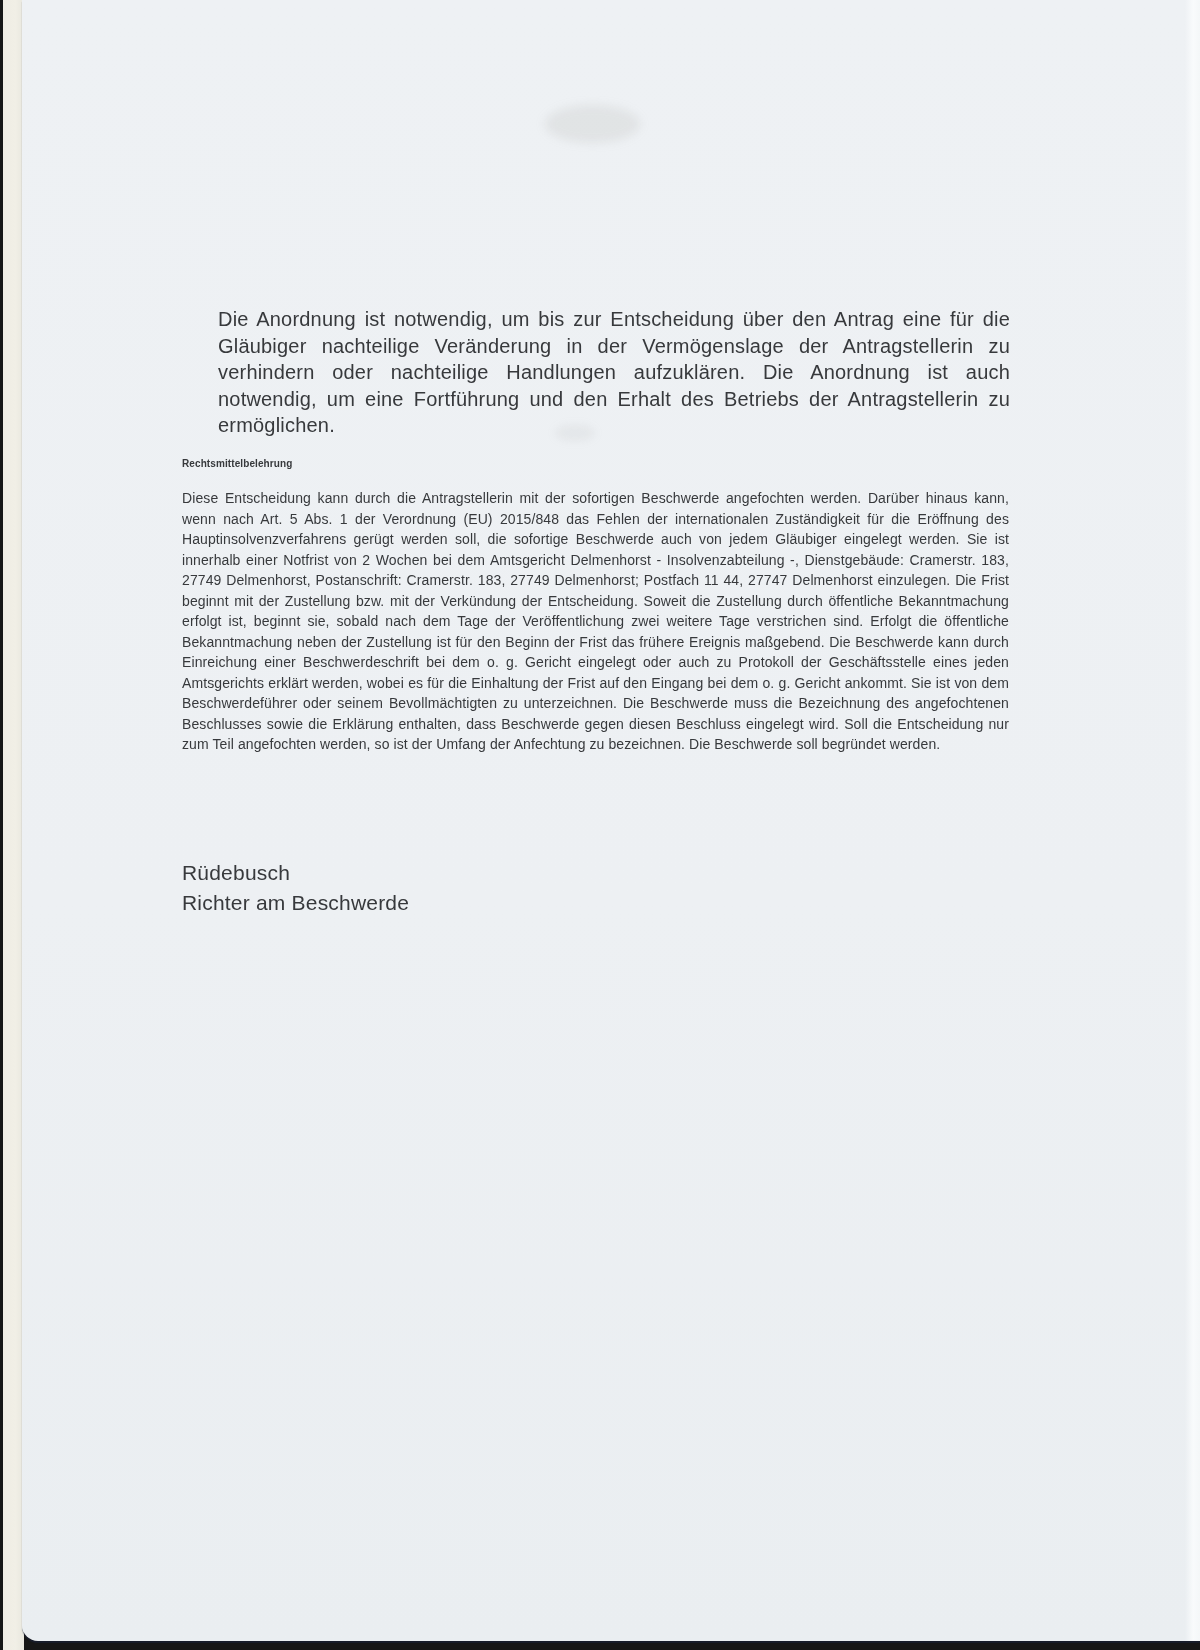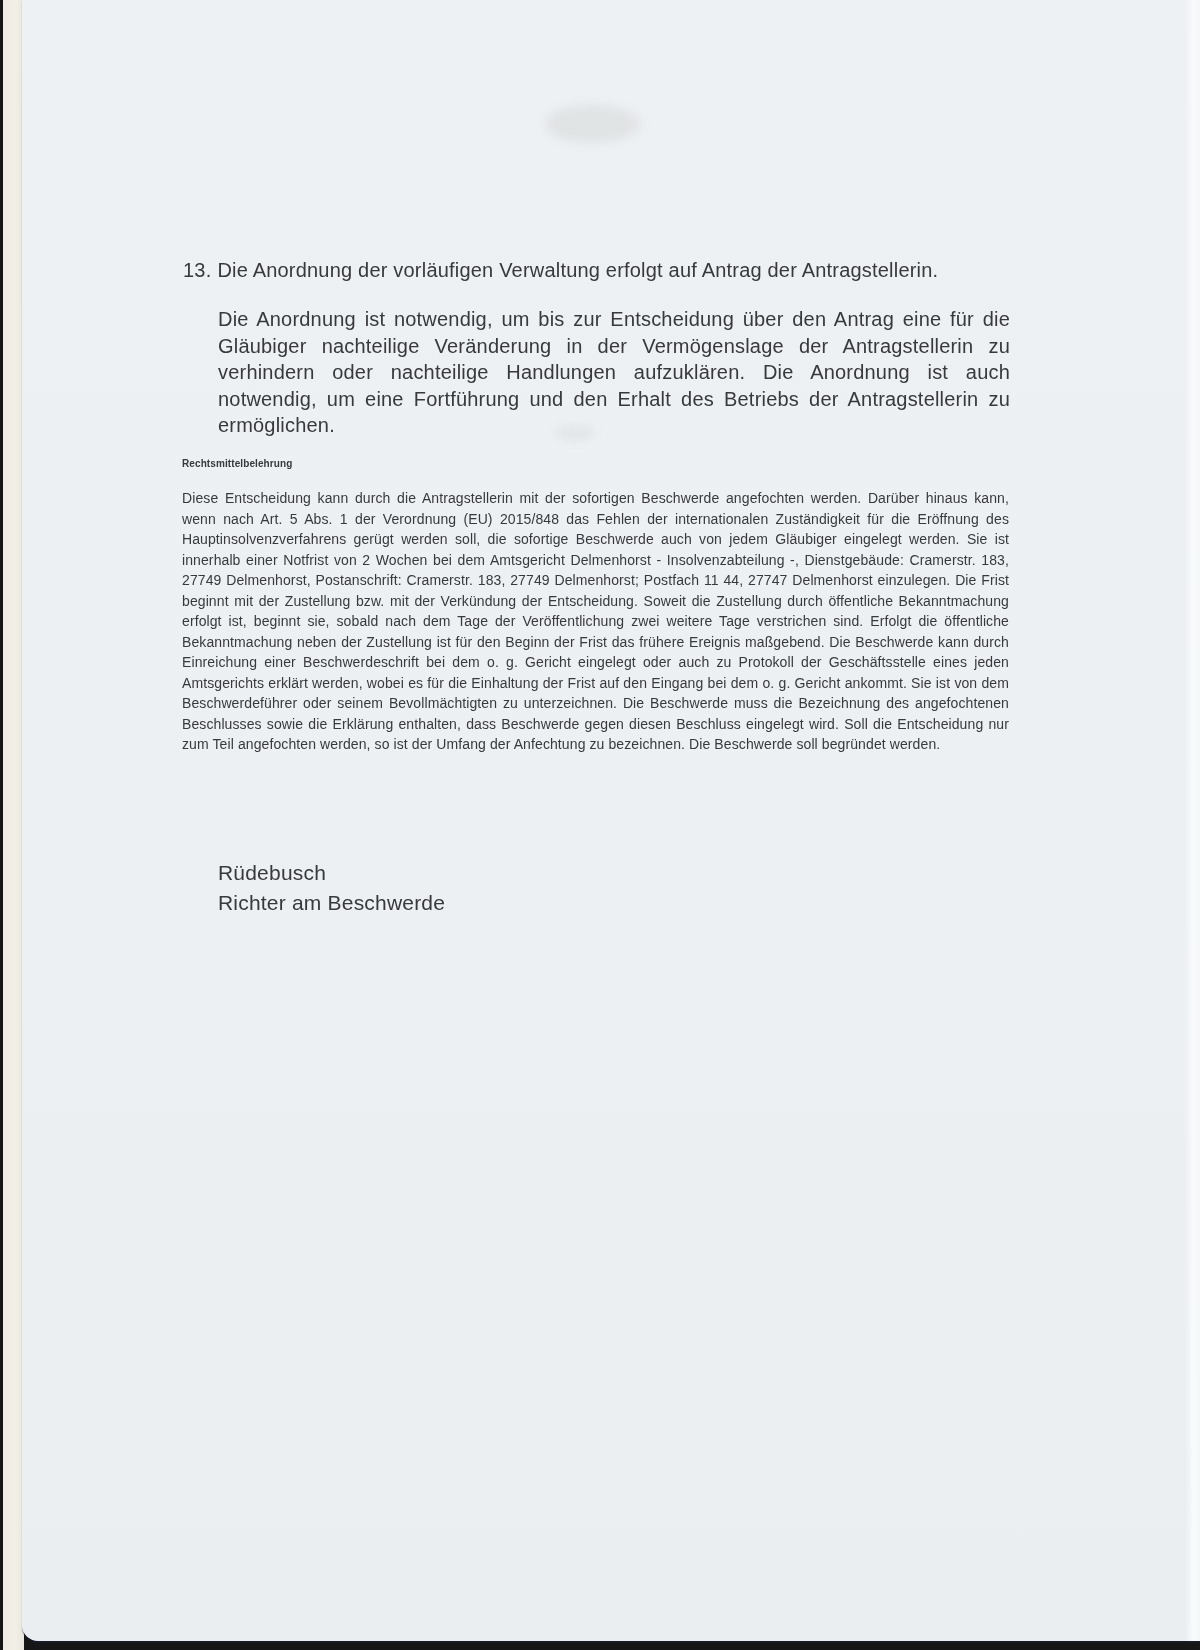--- a/index.html
+++ b/index.html
@@ -116,43 +116,39 @@
     letter-spacing: 0.1px;
     text-align: justify;
   }
   .signature {
     position: absolute;
     left: 182px;
     top: 858px;
     font-size: 21px;
     line-height: 30px;
     letter-spacing: 0.2px;
-    margin-left: 36px;
   }
   .sig-line { display: block; }
 </style>
 </head>
 <body>
 
 <div id="scan-canvas" style="--border-color: #161616; --ink-color: #37393c;">
 
   <div class="edge-strip-left"></div>
 
   <div class="paper"></div>
 
   <div class="edge-strip-right"></div>
 
   <div class="smudge"></div>
   <div class="smudge-2"></div>
 
   <div class="text-layer">
 
-    <div class="item-line">
-      <span class="num">13.</span><span>Die Anordnung der vorläufigen Verwaltung erfolgt auf Antrag der Antragstellerin.</span>
-    </div>
 
     <div class="main-paragraph">Die Anordnung ist notwendig, um bis zur Entscheidung über den Antrag eine für die Gläubiger nachteilige Veränderung in der Vermögenslage der Antragstellerin zu verhindern oder nachteilige Handlungen aufzuklären. Die Anordnung ist auch notwendig, um eine Fortführung und den Erhalt des Betriebs der Antragstellerin zu ermöglichen.</div>
 
     <div class="appeal-heading">Rechtsmittelbelehrung</div>
 
     <div class="appeal-body">Diese Entscheidung kann durch die Antragstellerin mit der sofortigen Beschwerde angefochten werden. Darüber hinaus kann, wenn nach Art. 5 Abs. 1 der Verordnung (EU) 2015/848 das Fehlen der internationalen Zuständigkeit für die Eröffnung des Hauptinsolvenzverfahrens gerügt werden soll, die sofortige Beschwerde auch von jedem Gläubiger eingelegt werden. Sie ist innerhalb einer Notfrist von 2 Wochen bei dem Amtsgericht Delmenhorst - Insolvenzabteilung -, Dienstgebäude: Cramerstr. 183, 27749 Delmenhorst, Postanschrift: Cramerstr. 183, 27749 Delmenhorst; Postfach 11 44, 27747 Delmenhorst einzulegen. Die Frist beginnt mit der Zustellung bzw. mit der Verkündung der Entscheidung. Soweit die Zustellung durch öffentliche Bekanntmachung erfolgt ist, beginnt sie, sobald nach dem Tage der Veröffentlichung zwei weitere Tage verstrichen sind. Erfolgt die öffentliche Bekanntmachung neben der Zustellung ist für den Beginn der Frist das frühere Ereignis maßgebend. Die Beschwerde kann durch Einreichung einer Beschwerdeschrift bei dem o. g. Gericht eingelegt oder auch zu Protokoll der Geschäftsstelle eines jeden Amtsgerichts erklärt werden, wobei es für die Einhaltung der Frist auf den Eingang bei dem o. g. Gericht ankommt. Sie ist von dem Beschwerdeführer oder seinem Bevollmächtigten zu unterzeichnen. Die Beschwerde muss die Bezeichnung des angefochtenen Beschlusses sowie die Erklärung enthalten, dass Beschwerde gegen diesen Beschluss eingelegt wird. Soll die Entscheidung nur zum Teil angefochten werden, so ist der Umfang der Anfechtung zu bezeichnen. Die Beschwerde soll begründet werden.</div>
 
     <div class="signature">
       <span class="sig-line">Rüdebusch</span>
       <span class="sig-line">Richter am Beschwerde</span>

